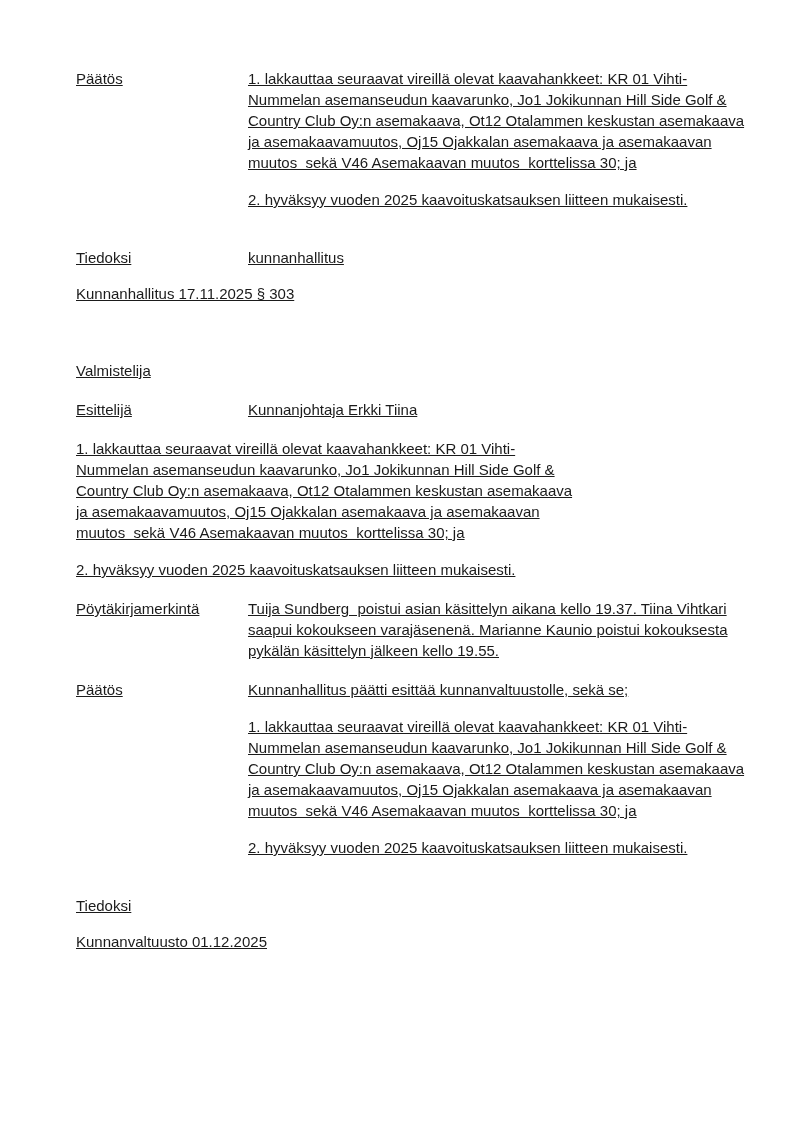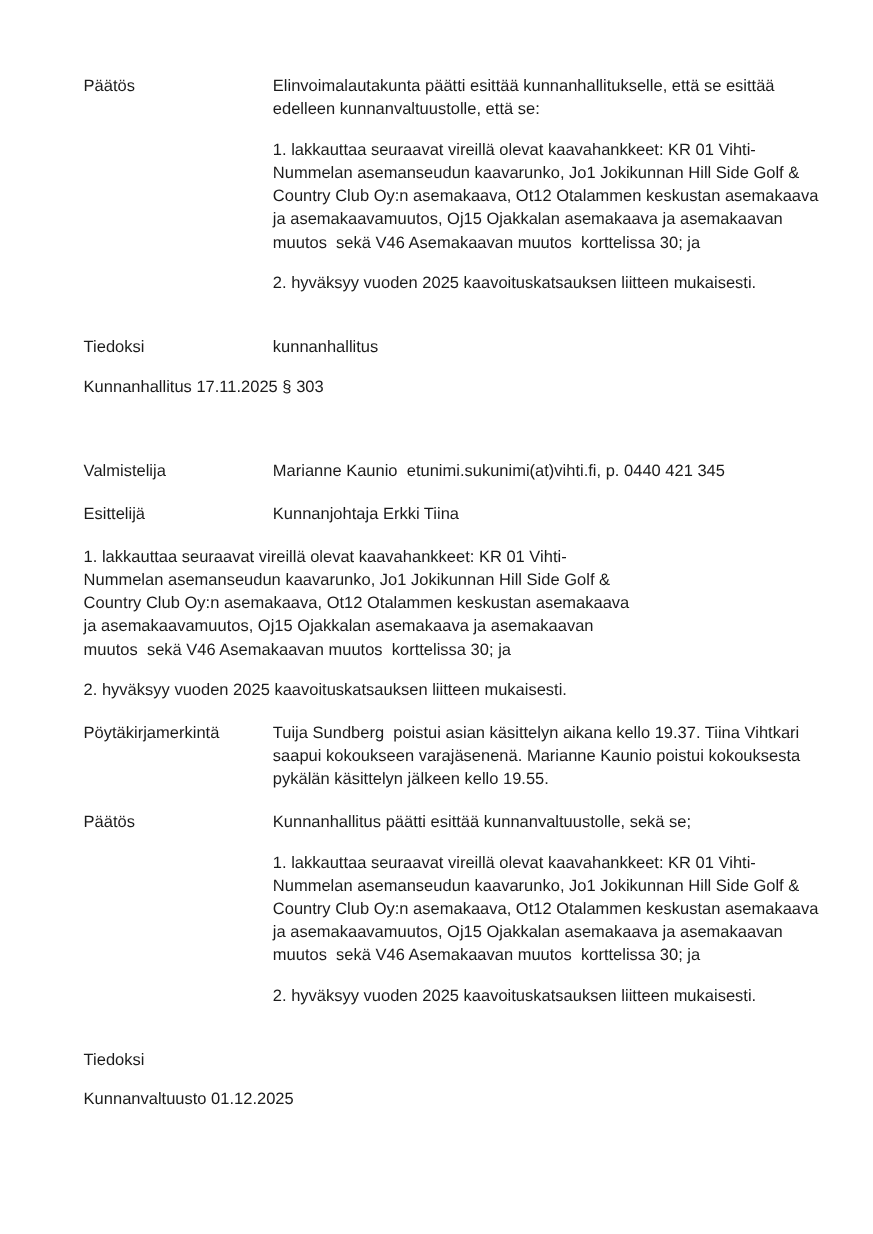--- a/index.html
+++ b/index.html
@@ -8,20 +8,21 @@
     width: 794px;
     height: 1122px;
     background: #ffffff;
     box-sizing: border-box;
     padding: 68px 46px 0 76px;
     font-family: "Liberation Sans", "DejaVu Sans", sans-serif;
     font-size: 15px;
     line-height: 21px;
     color: #1b1b1b;
     overflow: hidden;
+    text-decoration: underline;
   }
   .row { display: flex; align-items: flex-start; }
   .label-col {
     width: 172px;
     flex-shrink: 0;
     white-space: pre-wrap;
   }
   .content-col { flex: 1; min-width: 0; }
   .para {
     margin: 0 0 16px 0;
@@ -36,45 +37,40 @@
   .mt-med   { margin-top: 18px; }
 </style>
 </head>
 <body>
 
 <div class="page">
 
   <div class="row">
     <div class="label-col">Päätös</div>
     <div class="content-col">
-      <p class="para">Elinvoimalautakunta päätti esittää kunnanhallitukselle, että se esittää
-edelleen kunnanvaltuustolle, että se:</p>
       <p class="para">1. lakkauttaa seuraavat vireillä olevat kaavahankkeet: KR 01 Vihti-
 Nummelan asemanseudun kaavarunko, Jo1 Jokikunnan Hill Side Golf &amp;
 Country Club Oy:n asemakaava, Ot12 Otalammen keskustan asemakaava
 ja asemakaavamuutos, Oj15 Ojakkalan asemakaava ja asemakaavan
 muutos  sekä V46 Asemakaavan muutos  korttelissa 30; ja</p>
       <p class="para">2. hyväksyy vuoden 2025 kaavoituskatsauksen liitteen mukaisesti.</p>
     </div>
   </div>
 
   <div class="row mt-sec">
     <div class="label-col">Tiedoksi</div>
     <div class="content-col">
       <p class="para">kunnanhallitus</p>
     </div>
   </div>
 
   <div class="fullline mt-line">Kunnanhallitus 17.11.2025 § 303</div>
 
   <div class="row mt-big">
     <div class="label-col">Valmistelija</div>
-    <div class="content-col">
-      <p class="para">Marianne Kaunio  etunimi.sukunimi(at)vihti.fi, p. 0440 421 345</p>
-    </div>
   </div>
 
   <div class="row mt-med">
     <div class="label-col">Esittelijä</div>
     <div class="content-col">
       <p class="para">Kunnanjohtaja Erkki Tiina</p>
     </div>
   </div>
 
   <div class="row mt-med">

